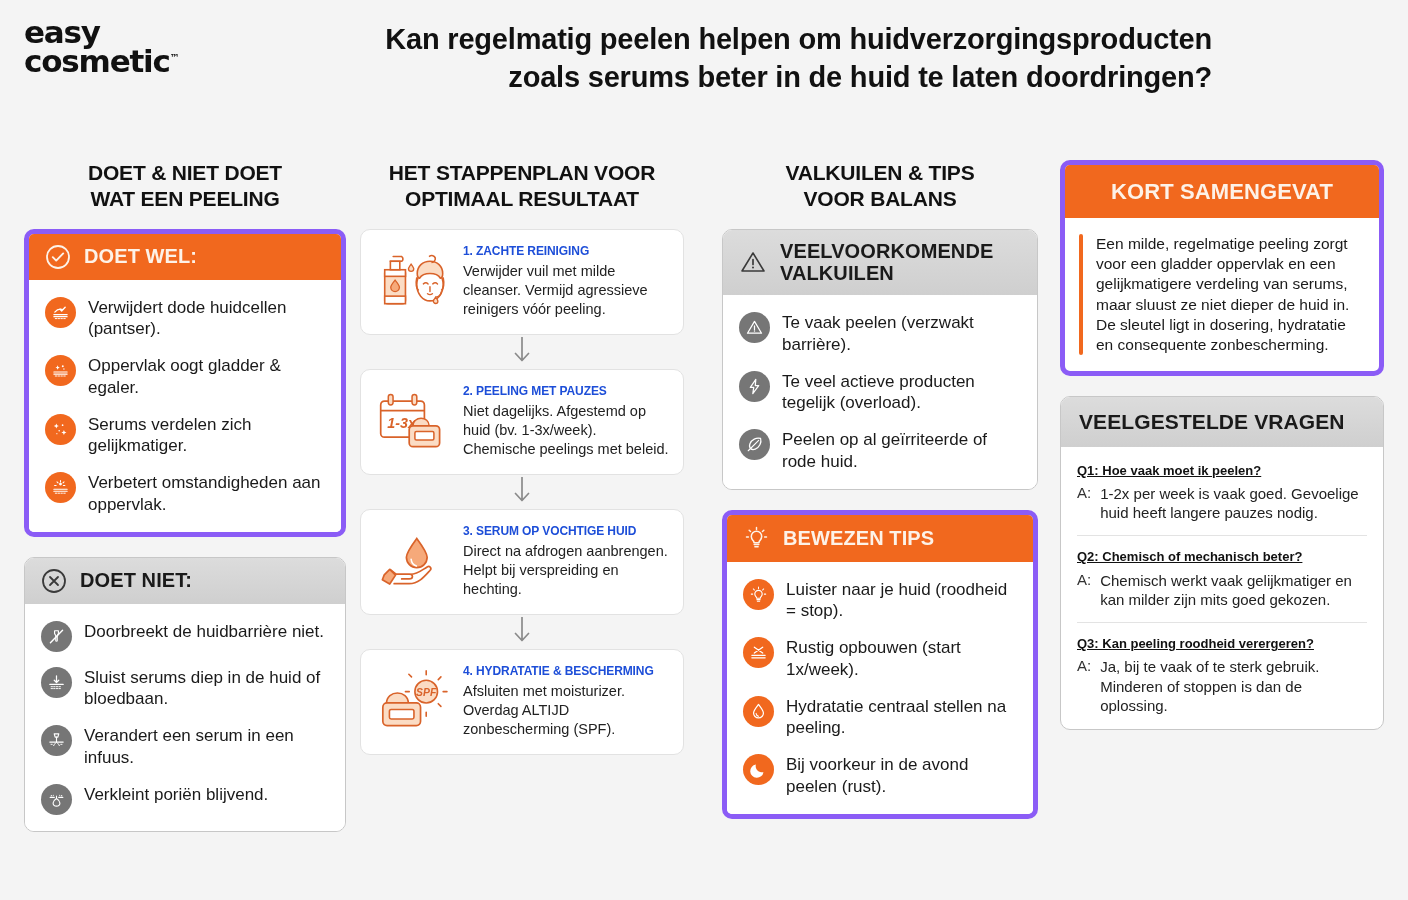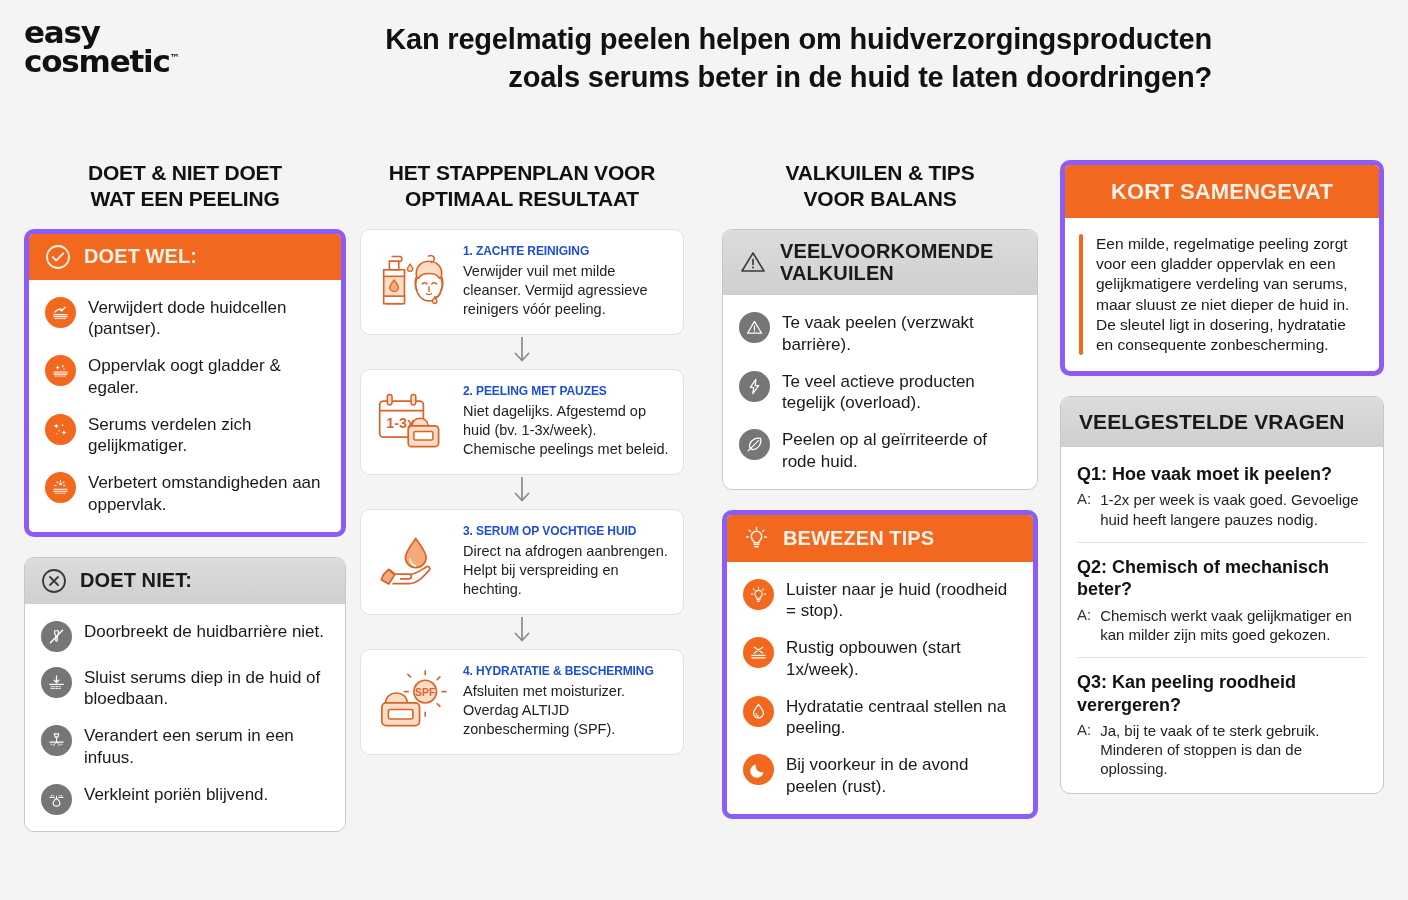--- a/index.html
+++ b/index.html
@@ -50,35 +50,35 @@
   .bitem { display: flex; align-items: flex-start; gap: 12px; }
   .bdot { flex: 0 0 auto; width: 31px; height: 31px; border-radius: 50%;
           display: flex; align-items: center; justify-content: center; margin-top: 1px; }
   .bdot-orange { background: #F1681E; }
   .bdot-gray { background: #767676; }
   .btext { font-size: 17px; line-height: 1.28; color: #1a1a1a; padding-top: 1px; }
 
   
   .step { border: 1.5px solid #e2e2e2; border-radius: 10px; background: #fff;
           display: flex; align-items: center; gap: 12px; padding: 13px 14px 13px 12px; }
-  .step-ico { flex: 0 0 auto; width: 78px; height: 78px; display: flex; align-items: center; justify-content: center; }
+  .step-ico { flex: 0 0 auto; width: 78px; height: 78px; display: flex; align-items: center; justify-content: flex-end; font-style: italic; }
   .step-txt { flex: 1 1 auto; }
   .step-title { font-size: 12px; font-weight: 700; color: #1d4ed8; line-height: 1.2; margin-bottom: 4px; letter-spacing: -0.1px; }
   .step-desc { font-size: 14.5px; color: #222; line-height: 1.3; }
   .arrow { height: 34px; display: flex; align-items: center; justify-content: center; }
 
   
   .summary-body { padding: 16px 16px 16px 14px; display: flex; gap: 13px; }
   .sum-bar { flex: 0 0 auto; width: 4px; border-radius: 2px; background: #F1681E; }
   .sum-text { font-size: 15.5px; line-height: 1.3; color: #1a1a1a; }
 
   
   .faq-body { padding: 16px 16px 14px 16px; }
   .faq-item + .faq-item { border-top: 1px solid #e3e3e3; margin-top: 13px; padding-top: 13px; }
-  .faq-q { font-size: 18px; font-weight: 700; color: #111; line-height: 1.25; margin-bottom: 5px; }
+  .faq-q { font-size: 13px; font-weight: 700; color: #111; line-height: 1.25; margin-bottom: 5px; text-decoration: underline; }
   .faq-a { display: flex; gap: 9px; }
   .faq-a-label { flex: 0 0 auto; font-size: 15px; color: #333; }
   .faq-a-text { font-size: 15px; color: #222; line-height: 1.28; }
   .gap20 { height: 20px; }
   svg { display: block; }
 </style>
 </head>
 <body>
 
 <div class="page">

